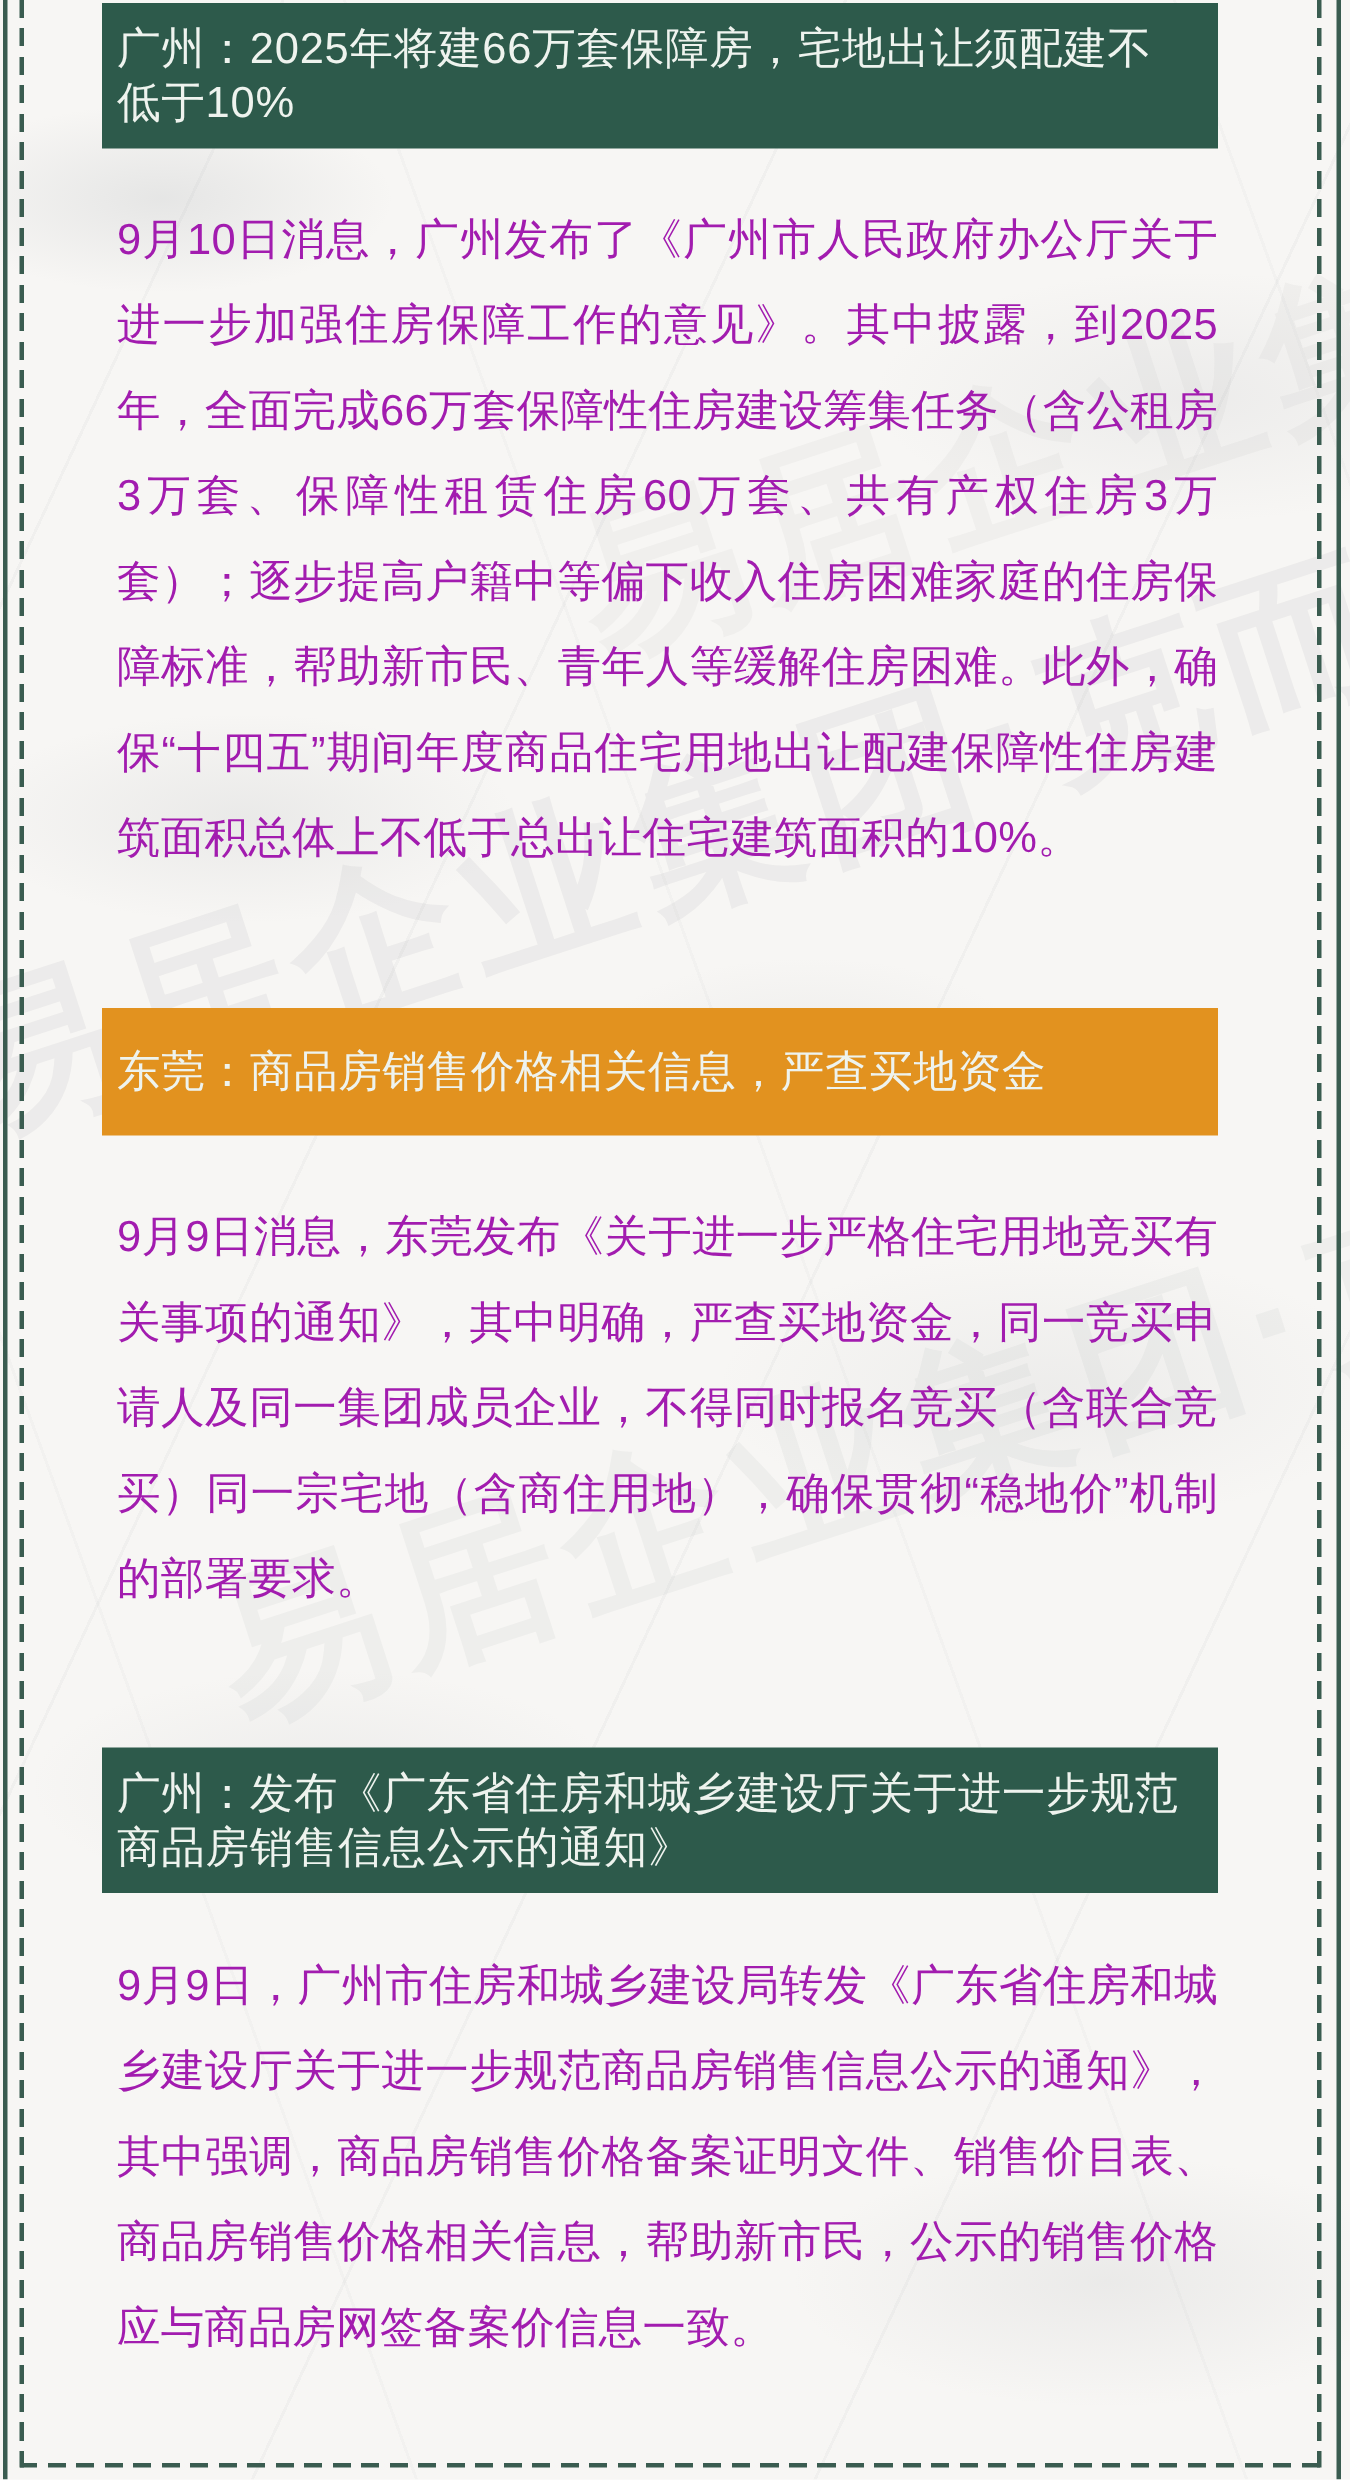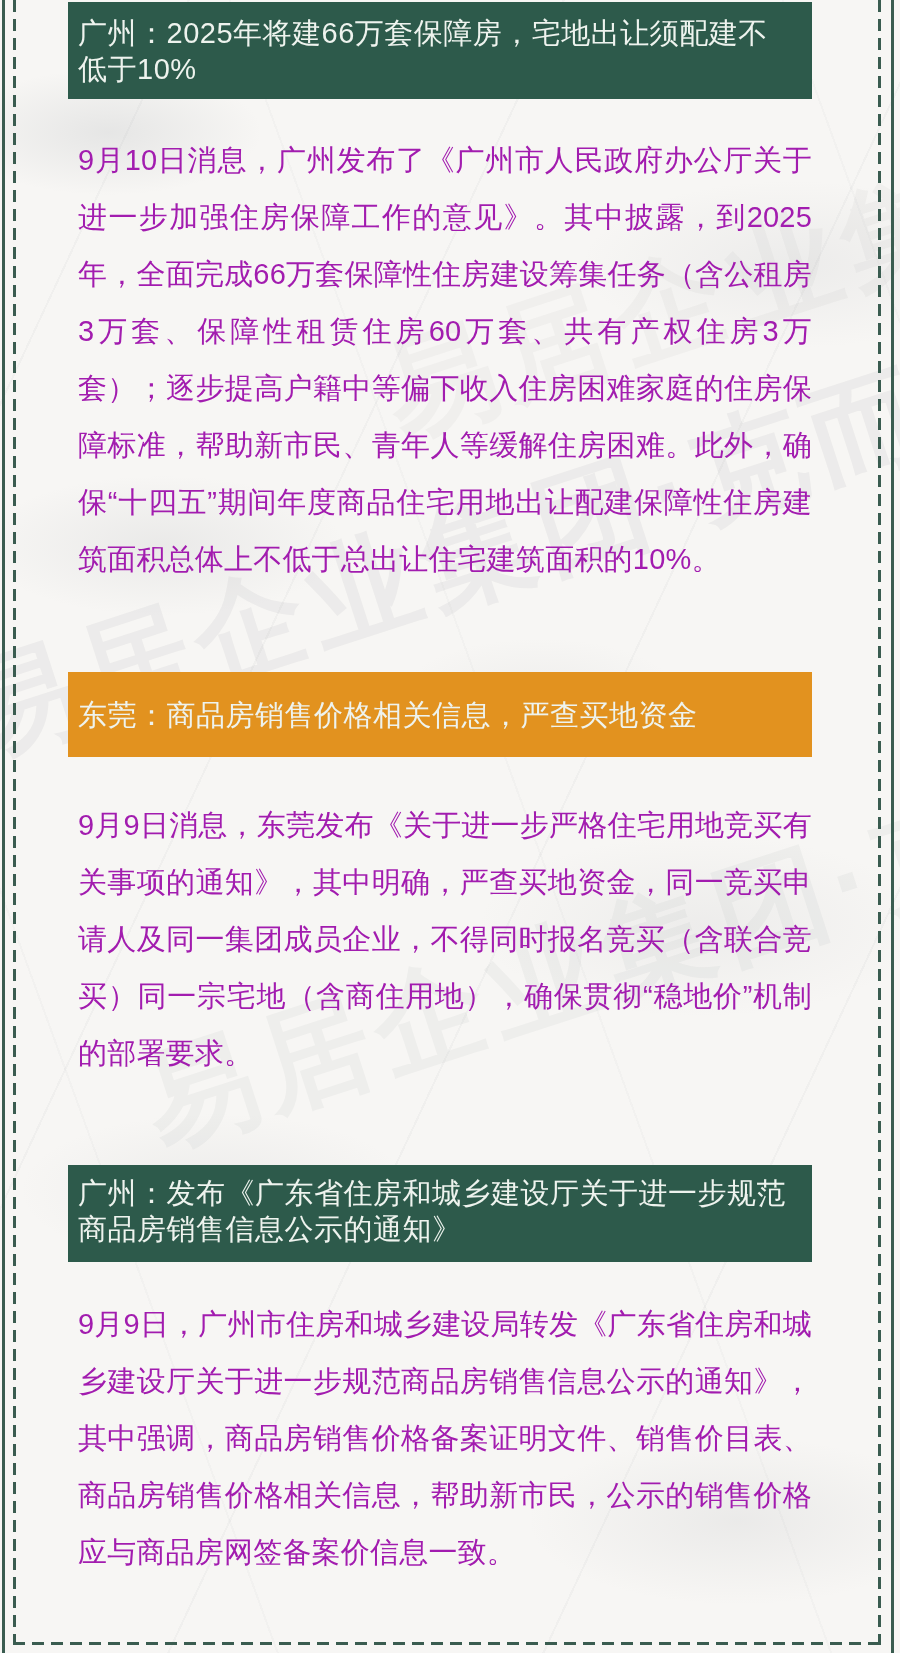--- a/index.html
+++ b/index.html
@@ -61,21 +61,21 @@
     display:flex;align-items:center;
     padding:12px 16px 12px 10px;
     color:#eef3ee;
     font-size:29px;line-height:36px;
     letter-spacing:0.5px;
   }
   .banner-green{background:#2d5a4b;}
   .banner-orange{background:#e2921f;}
   .banner-1{margin-top:2px;min-height:97px;justify-content:center;}
   .banner-2{margin-top:84px;min-height:85px;}
-  .banner-3{margin-top:83px;min-height:97px;font-family:Liberation Mono, monospace;}
+  .banner-3{margin-top:83px;min-height:97px;}
   .body{
     box-sizing:border-box;width:744px;
     margin:0;padding-left:10px;
     font-size:29px;line-height:57px;
     color:#a21caf;
     text-align:justify;
     letter-spacing:0.2px;
   }
   .p-1{margin-top:33px;}
   .p-2{margin-top:40px;}

